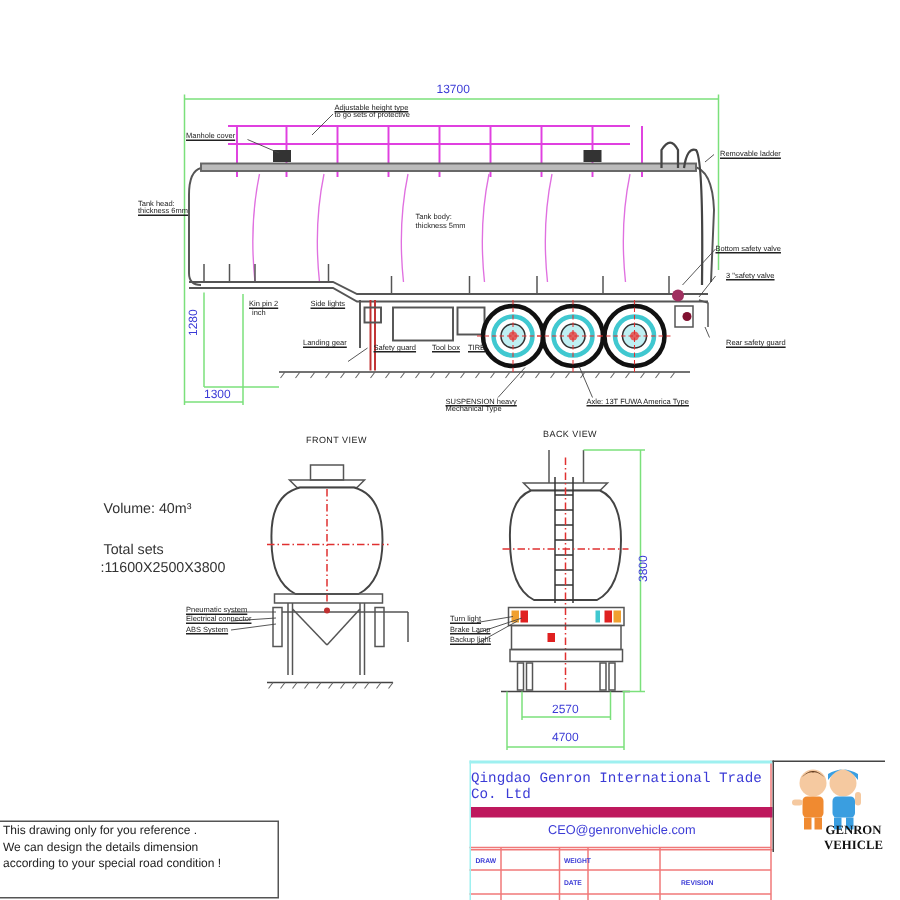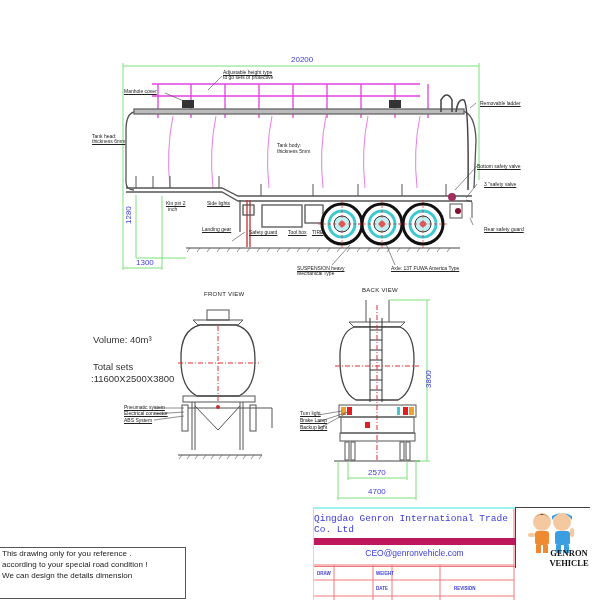--- a/index.html
+++ b/index.html
@@ -1,21 +1,21 @@
 <!DOCTYPE html>
 <html><head>
 <meta charset="utf-8">
 <style>
   html, body { margin:0; padding:0; background:#ffffff; }
   body { width:600px; height:600px; position:relative; overflow:hidden; font-family:"Liberation Sans", sans-serif; }
   svg { position:absolute; left:0; top:0; }
   .lbl { position:absolute; font-size:5px; color:#222; text-decoration:underline; white-space:nowrap; font-family:"Liberation Sans Narrow","Liberation Sans", sans-serif; }
   .dim { position:absolute; font-size:8px; color:#3b3bd6; white-space:nowrap; font-family:"Liberation Sans", sans-serif; }
   .view-title { position:absolute; font-size:6px; color:#222; letter-spacing:0.3px; }
-  .big-text { position:absolute; font-size:9.5px; color:#333; line-height:12px; white-space:nowrap;margin-left:24px; }
+  .big-text { position:absolute; font-size:9.5px; color:#333; line-height:12px; white-space:nowrap; }
   .note-box { position:absolute; left:-2px; top:547px; width:186px; height:50px; border:1px solid #555; background:#fff; }
   .note-box div { font-size:8px; color:#222; line-height:11px; padding-left:3px; white-space:nowrap; }
   .title-block { position:absolute; left:313px; top:507px; width:201px; height:93px; border-top:2px solid #9ef0f0; border-left:1px solid #9ef0f0; }
   .tb-company { position:absolute; left:0; top:0; width:201px; height:29px; display:flex; align-items:center; justify-content:center; color:#3b3bd6; font-family:"Liberation Mono", monospace; font-size:9.5px; border-bottom:7px solid #be185d; }
   .tb-email { position:absolute; left:0; top:30px; width:201px; height:27px; display:flex; align-items:center; justify-content:center; color:#3b3bd6; font-family:Liberation Sans, sans-serif; font-size:8.5px; border-bottom:1px solid #f07878; }
   .tb-cell { position:absolute; font-size:4.5px; color:#3b3bd6; font-weight:bold; }
   .logo { position:absolute; left:515px; top:507px; width:74px; height:60px; border-top:1px solid #444; border-left:1px solid #444; }
   .logo-text { position:absolute; left:0; bottom:0; width:74px; text-align:center; font-family:"Liberation Serif", serif; font-weight:bold; font-size:8.5px; color:#111;padding-left:16px; }
 </style>
 </head>
@@ -234,21 +234,21 @@
     <line x1="313" y1="580" x2="514" y2="580"></line>
     <line x1="313" y1="596" x2="514" y2="596"></line>
     <line x1="334" y1="565" x2="334" y2="600"></line>
     <line x1="373" y1="565" x2="373" y2="600"></line>
     <line x1="392" y1="565" x2="392" y2="600"></line>
     <line x1="440" y1="565" x2="440" y2="600"></line>
     <line x1="514" y1="507" x2="514" y2="600"></line>
   </g>
 </svg>
 
-<span class="dim" style="left:291px;top:55px;">20200</span>
+<span class="dim" style="left:291px;top:55px;">13700</span>
 <span class="dim" style="left:124px;top:224px;transform:rotate(-90deg);transform-origin:left top;">1280</span>
 <span class="dim" style="left:136px;top:258px;">1300</span>
 
 <span class="lbl" style="left:223px;top:69px;">Adjustable height type</span>
 <span class="lbl" style="left:223px;top:74px;text-decoration:none;">to go sets of protective</span>
 <span class="lbl" style="left:124px;top:88px;">Manhole cover</span>
 <span class="lbl" style="left:92px;top:133px;text-decoration:none;">Tank head:</span>
 <span class="lbl" style="left:92px;top:138px;">thickness 6mm</span>
 <span class="lbl" style="left:277px;top:142px;text-decoration:none;">Tank body:</span>
 <span class="lbl" style="left:277px;top:148px;text-decoration:none;">thickness 5mm</span>
@@ -279,22 +279,22 @@
 <span class="lbl" style="left:300px;top:410px;">Turn light</span>
 <span class="lbl" style="left:300px;top:417px;">Brake Lamp</span>
 <span class="lbl" style="left:300px;top:424px;">Backup light</span>
 
 <div class="big-text" style="left:69px;top:334px;">Volume: 40m³</div>
 <div class="big-text" style="left:69px;top:361px;">Total sets</div>
 <div class="big-text" style="left:67px;top:373px;">:11600X2500X3800</div>
 
 <div class="note-box">
   <div>This drawing only for you reference .</div>
+  <div>We can design the details dimension</div>
   <div>according to your special road condition !</div>
-  <div>We can design the details dimension</div>
 </div>
 
 <div class="title-block">
   <div class="tb-company">Qingdao Genron International Trade Co. Ltd</div>
   <div class="tb-email">CEO@genronvehicle.com</div>
   <span class="tb-cell" style="left:3px;top:62px;">DRAW</span>
   <span class="tb-cell" style="left:62px;top:62px;">WEIGHT</span>
   <span class="tb-cell" style="left:62px;top:77px;">DATE</span>
   <span class="tb-cell" style="left:140px;top:77px;">REVISION</span>
 </div>

